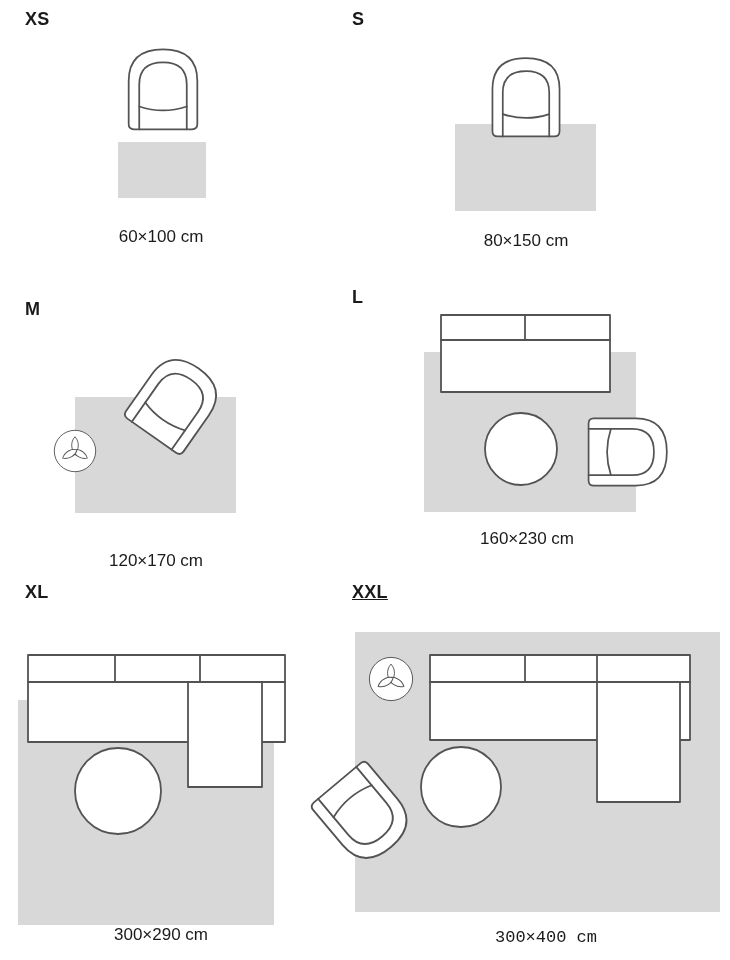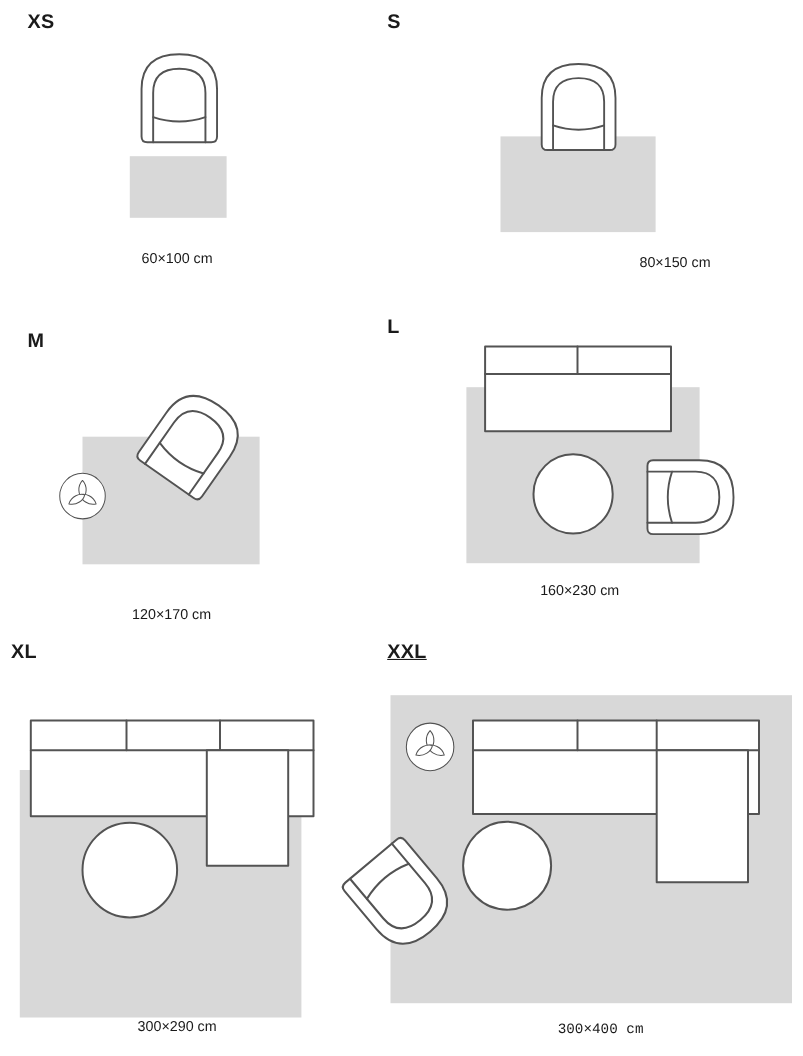--- a/index.html
+++ b/index.html
@@ -15,21 +15,21 @@
   .illustrations { position: absolute; left: 0; top: 0; }
   .size-label {
     position: absolute;
     font-weight: 700;
     font-size: 18px;
     letter-spacing: 0.3px;
     line-height: 1;
   }
   .dim-label {
     position: absolute;
-    font-size: 13px;
+    font-size: 17px;
     width: 240px;
     text-align: center;
     line-height: 1.2;
   }
   .rug { fill: var(--rug, #d8d8d8); }
   .furn {
     fill: var(--furniture-fill, #ffffff);
     stroke: var(--outline, #535353);
     stroke-width: 2;
     stroke-linejoin: round;
@@ -114,23 +114,23 @@
       </g>
       <circle class="furn thin" cx="461" cy="787" r="40"></circle>
       <use href="#sym-armchair" width="92" height="92" transform="translate(365 816) rotate(140) translate(-46 -46)"></use>
     </g>
   </svg>
 
   <div class="size-label" style="left:25px;  top:10px;">XS</div>
   <div class="size-label" style="left:352px; top:10px;">S</div>
   <div class="size-label" style="left:25px;  top:300px;">M</div>
   <div class="size-label" style="left:352px; top:288px;">L</div>
-  <div class="size-label" style="left:10px;  top:583px;">XL</div>
+  <div class="size-label" style="left:25px;  top:583px;">XL</div>
   <div class="size-label" style="left:352px; top:583px;text-decoration:underline;">XXL</div>
 
   <div class="dim-label" style="left:41px;  top:227px;">60×100 cm</div>
-  <div class="dim-label" style="left:406px; top:231px;text-align:right;">80×150 cm</div>
+  <div class="dim-label" style="left:406px; top:231px;">80×150 cm</div>
   <div class="dim-label" style="left:36px;  top:529px;margin-top:22px;">120×170 cm</div>
   <div class="dim-label" style="left:407px; top:529px;">160×230 cm</div>
   <div class="dim-label" style="left:41px;  top:925px;">300×290 cm</div>
   <div class="dim-label" style="left:426px; top:928px;font-family:Liberation Mono, monospace;">300×400 cm</div>
 
 </div>
 
 </body></html>

